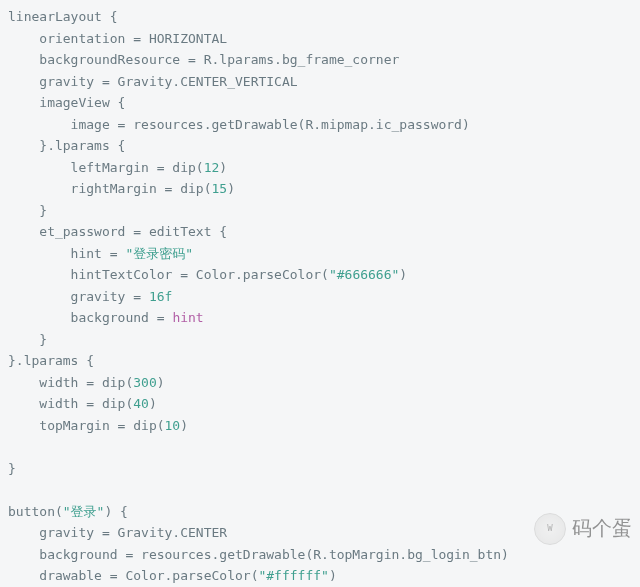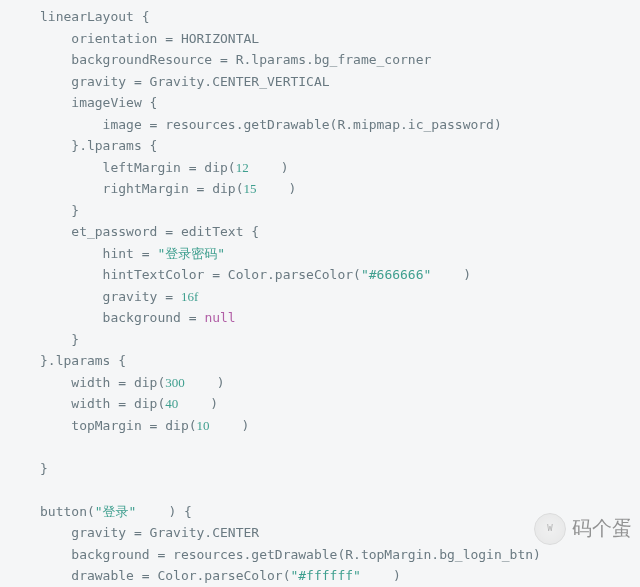--- a/index.html
+++ b/index.html
@@ -17,22 +17,22 @@
     color: #6a7a82;
     position: relative;
   }
   pre {
     margin: 0;
     padding: 6px 0 0 8px;
     white-space: pre;
   }
   .kw   { color: #b15fa6; }
   .str  { color: #3f9f8f; font-weight: 500; }
-  .num  { color: #3f9f8f; font-weight: 500; font-family: Liberation Serif, serif; }
-  .plain { color: #6a7a82; margin-left: 32px; }
+  .num  { color: #3f9f8f; font-weight: 500; }
+  .plain { color: #6a7a82; }
   .watermark {
     position: absolute;
     right: 8px;
     bottom: 42px;
     display: flex;
     align-items: center;
     gap: 6px;
     opacity: 0.62;
     pointer-events: none;
   }
@@ -63,21 +63,21 @@
 <span class="plain">    imageView {</span>
 <span class="plain">        image = resources.getDrawable(R.mipmap.ic_password)</span>
 <span class="plain">    }.lparams {</span>
 <span class="plain">        leftMargin = dip(</span><span class="num">12</span><span class="plain">)</span>
 <span class="plain">        rightMargin = dip(</span><span class="num">15</span><span class="plain">)</span>
 <span class="plain">    }</span>
 <span class="plain">    et_password = editText {</span>
 <span class="plain">        hint = </span><span class="str">"登录密码"</span>
 <span class="plain">        hintTextColor = Color.parseColor(</span><span class="str">"#666666"</span><span class="plain">)</span>
 <span class="plain">        gravity = </span><span class="num">16f</span>
-<span class="plain">        background = </span><span class="kw">null</span>
+<span class="plain">        background = </span><span class="kw">hint</span>
 <span class="plain">    }</span>
 <span class="plain">}.lparams {</span>
 <span class="plain">    width = dip(</span><span class="num">300</span><span class="plain">)</span>
 <span class="plain">    width = dip(</span><span class="num">40</span><span class="plain">)</span>
 <span class="plain">    topMargin = dip(</span><span class="num">10</span><span class="plain">)</span>
 <span class="plain"></span>
 <span class="plain">}</span>
 <span class="plain"></span>
 <span class="plain">button(</span><span class="str">"登录"</span><span class="plain">) {</span>
 <span class="plain">    gravity = Gravity.CENTER</span>

